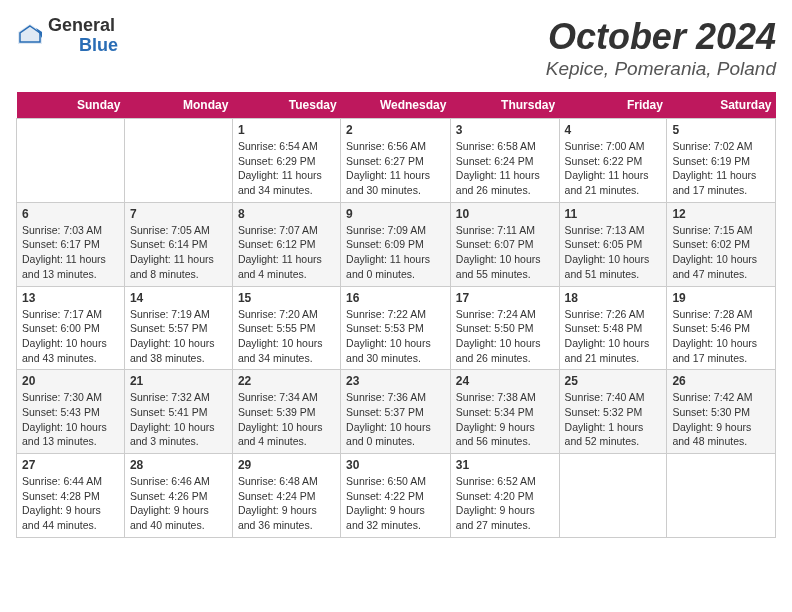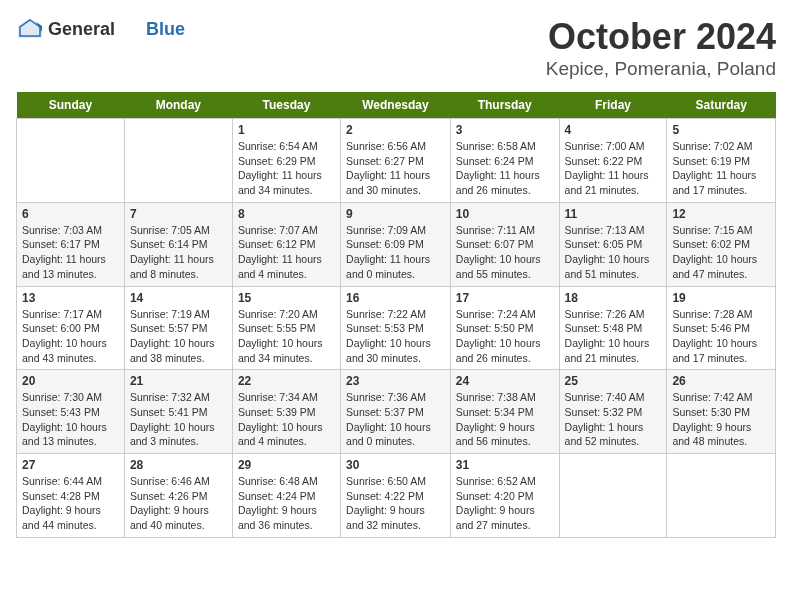--- a/index.html
+++ b/index.html
@@ -15,61 +15,62 @@
       justify-content: space-between;
       align-items: flex-start;
       margin-bottom: 12px;
     }
     .logo {
       display: flex;
       align-items: center;
     }
     .logo-text {
       display: flex;
-      flex-direction: row;
+      flex-direction: column;
       line-height: 1.1;
     }
     .logo-general {
       font-size: 18px;
       font-weight: bold;
       color: #333;
     }
     .logo-blue {
       font-size: 18px;
       font-weight: bold;
       color: #2a6db5;
       margin-left: 31px;
     }
     .logo-icon {
       width: 28px;
       height: 28px;
       margin-right: 4px;
     }
     .title-block {
       text-align: right;
+      font-style: italic;
     }
     .month-title {
       font-size: 36px;
       font-weight: bold;
       color: #333;
     }
     .location {
       font-size: 19px;
       color: #555;
     }
     table {
       width: 100%;
       border-collapse: collapse;
       font-size: 11px;
     }
     thead tr th {
-      background-color: #4d7c0f;
+      background-color: #be185d;
       color: #fff;
       padding: 6px 4px;
-      text-align: center;
+      text-align: right;
       font-size: 12px;
       font-weight: bold;
     }
     tbody tr td {
       border: 1px solid #ccc;
       padding: 4px 5px;
       vertical-align: top;
       width: 113px;
       height: 80px;
       background: #fff;

